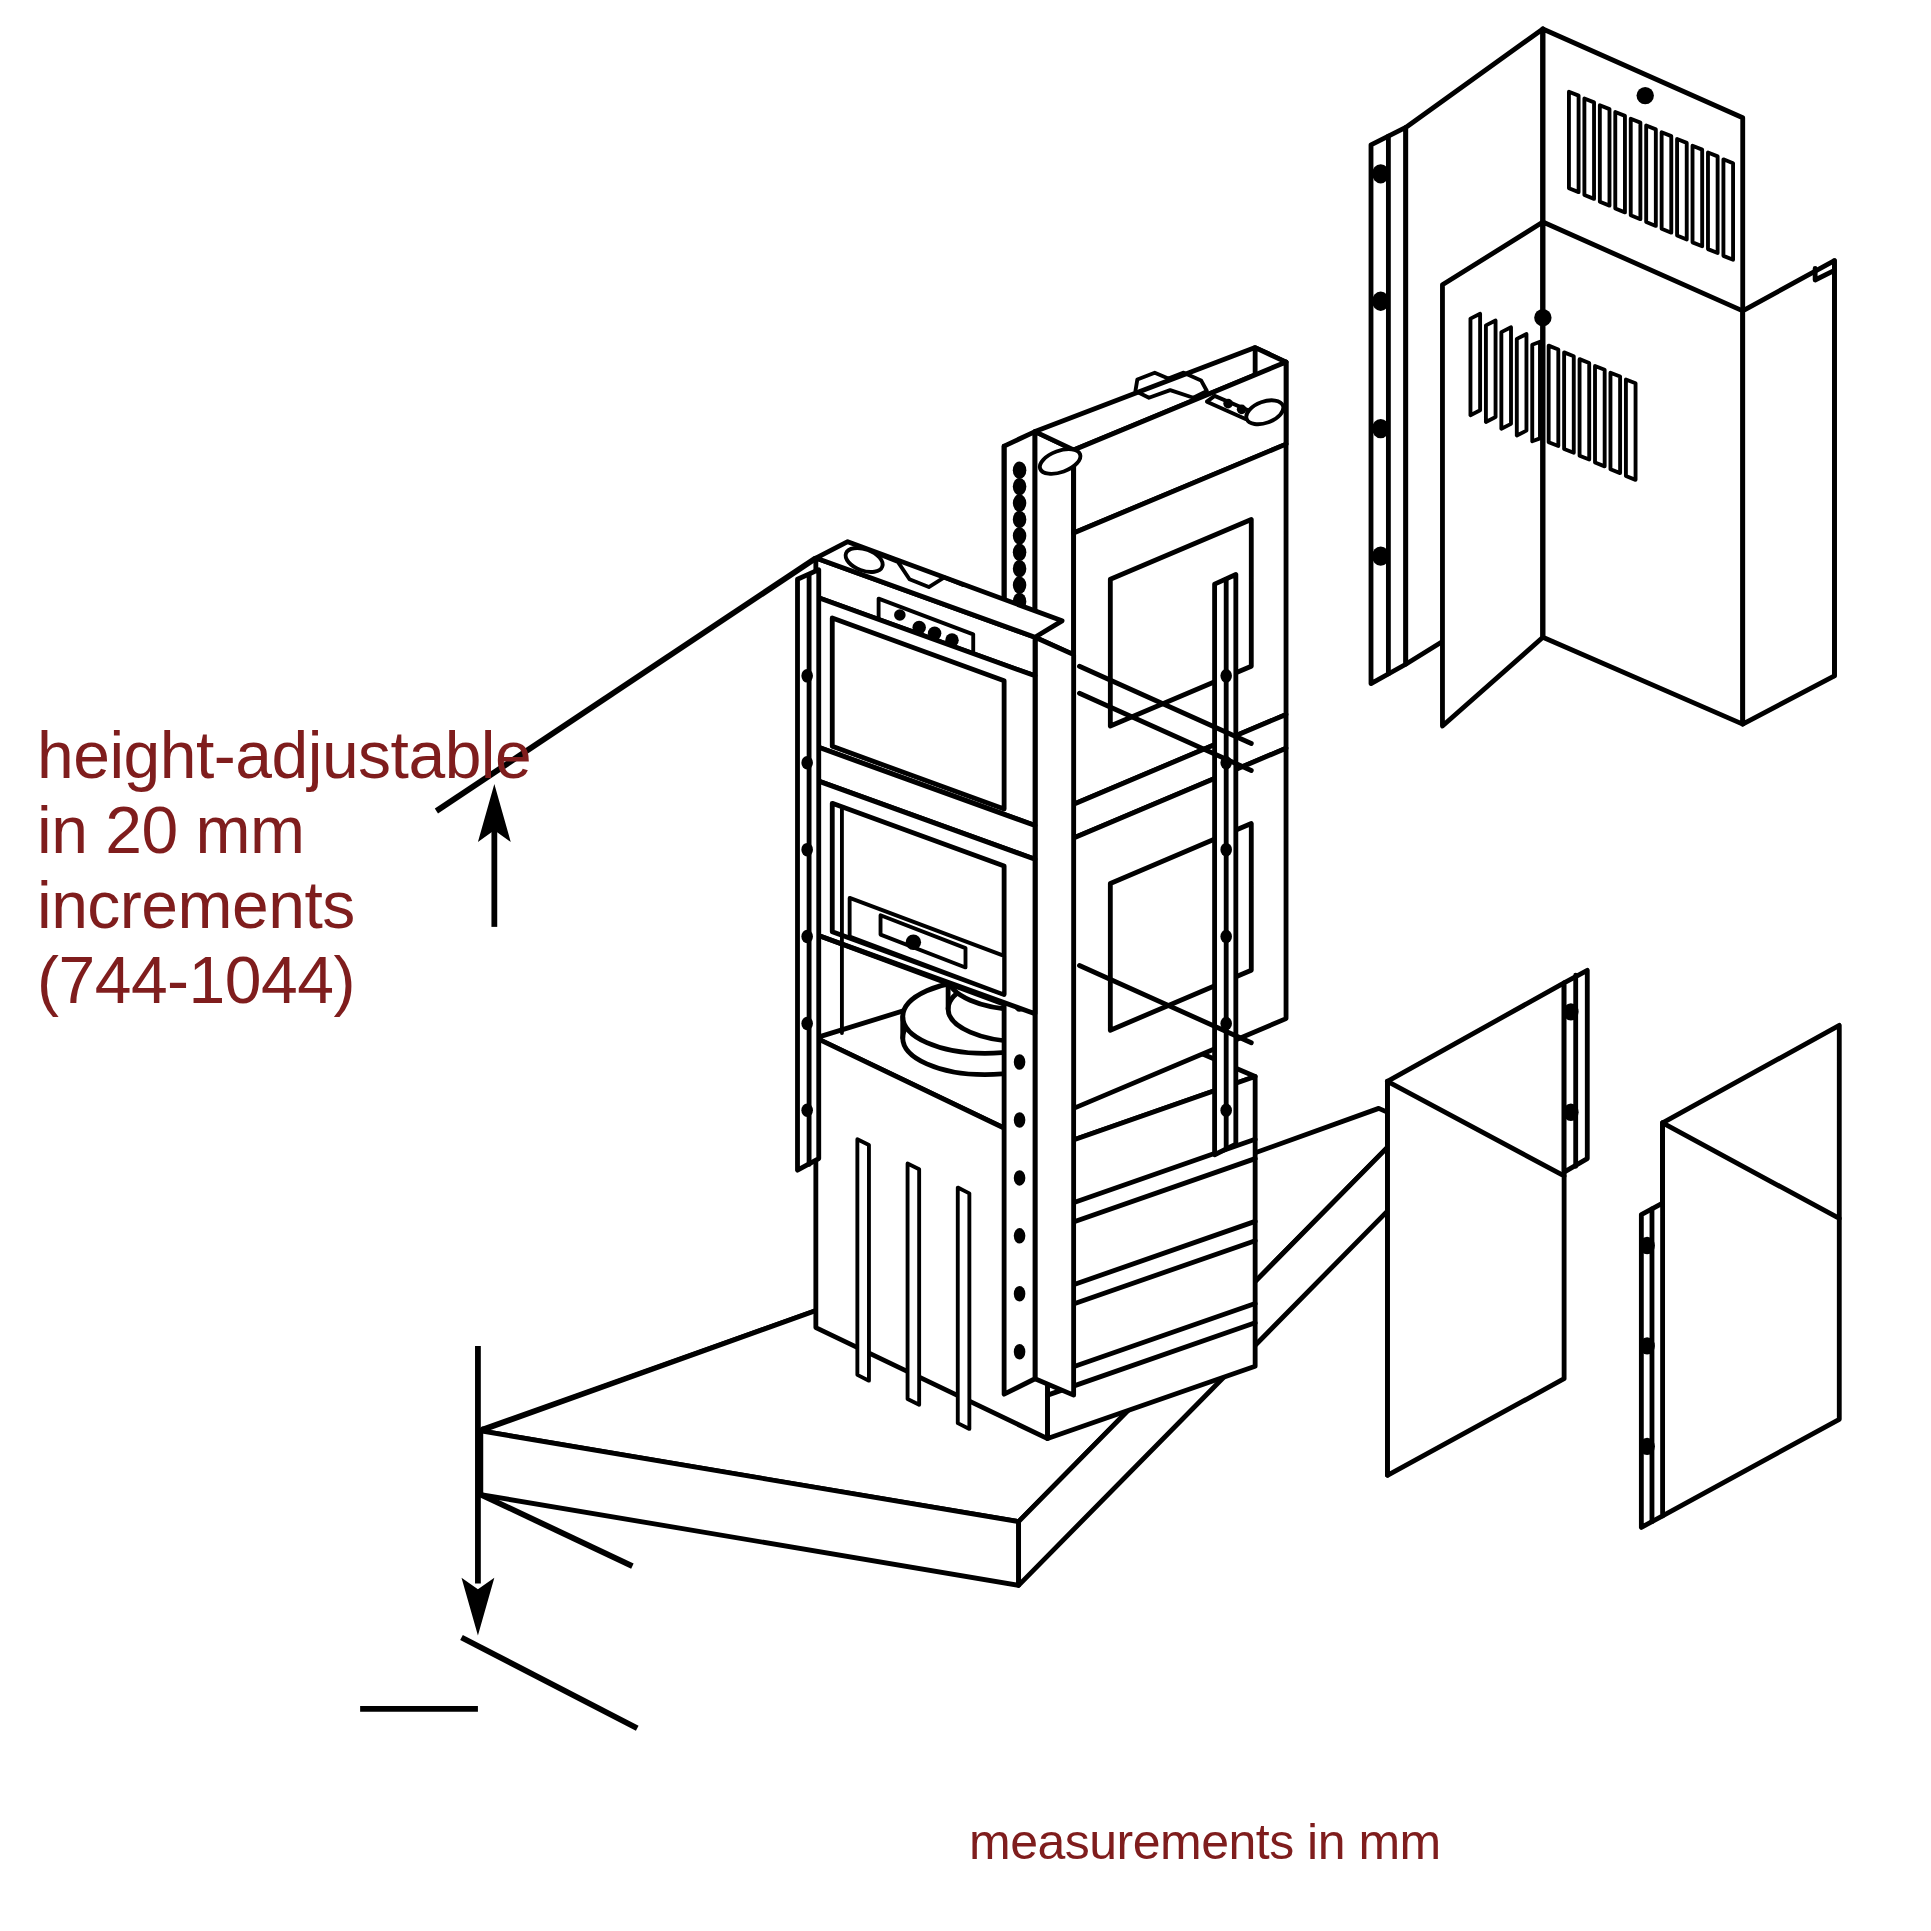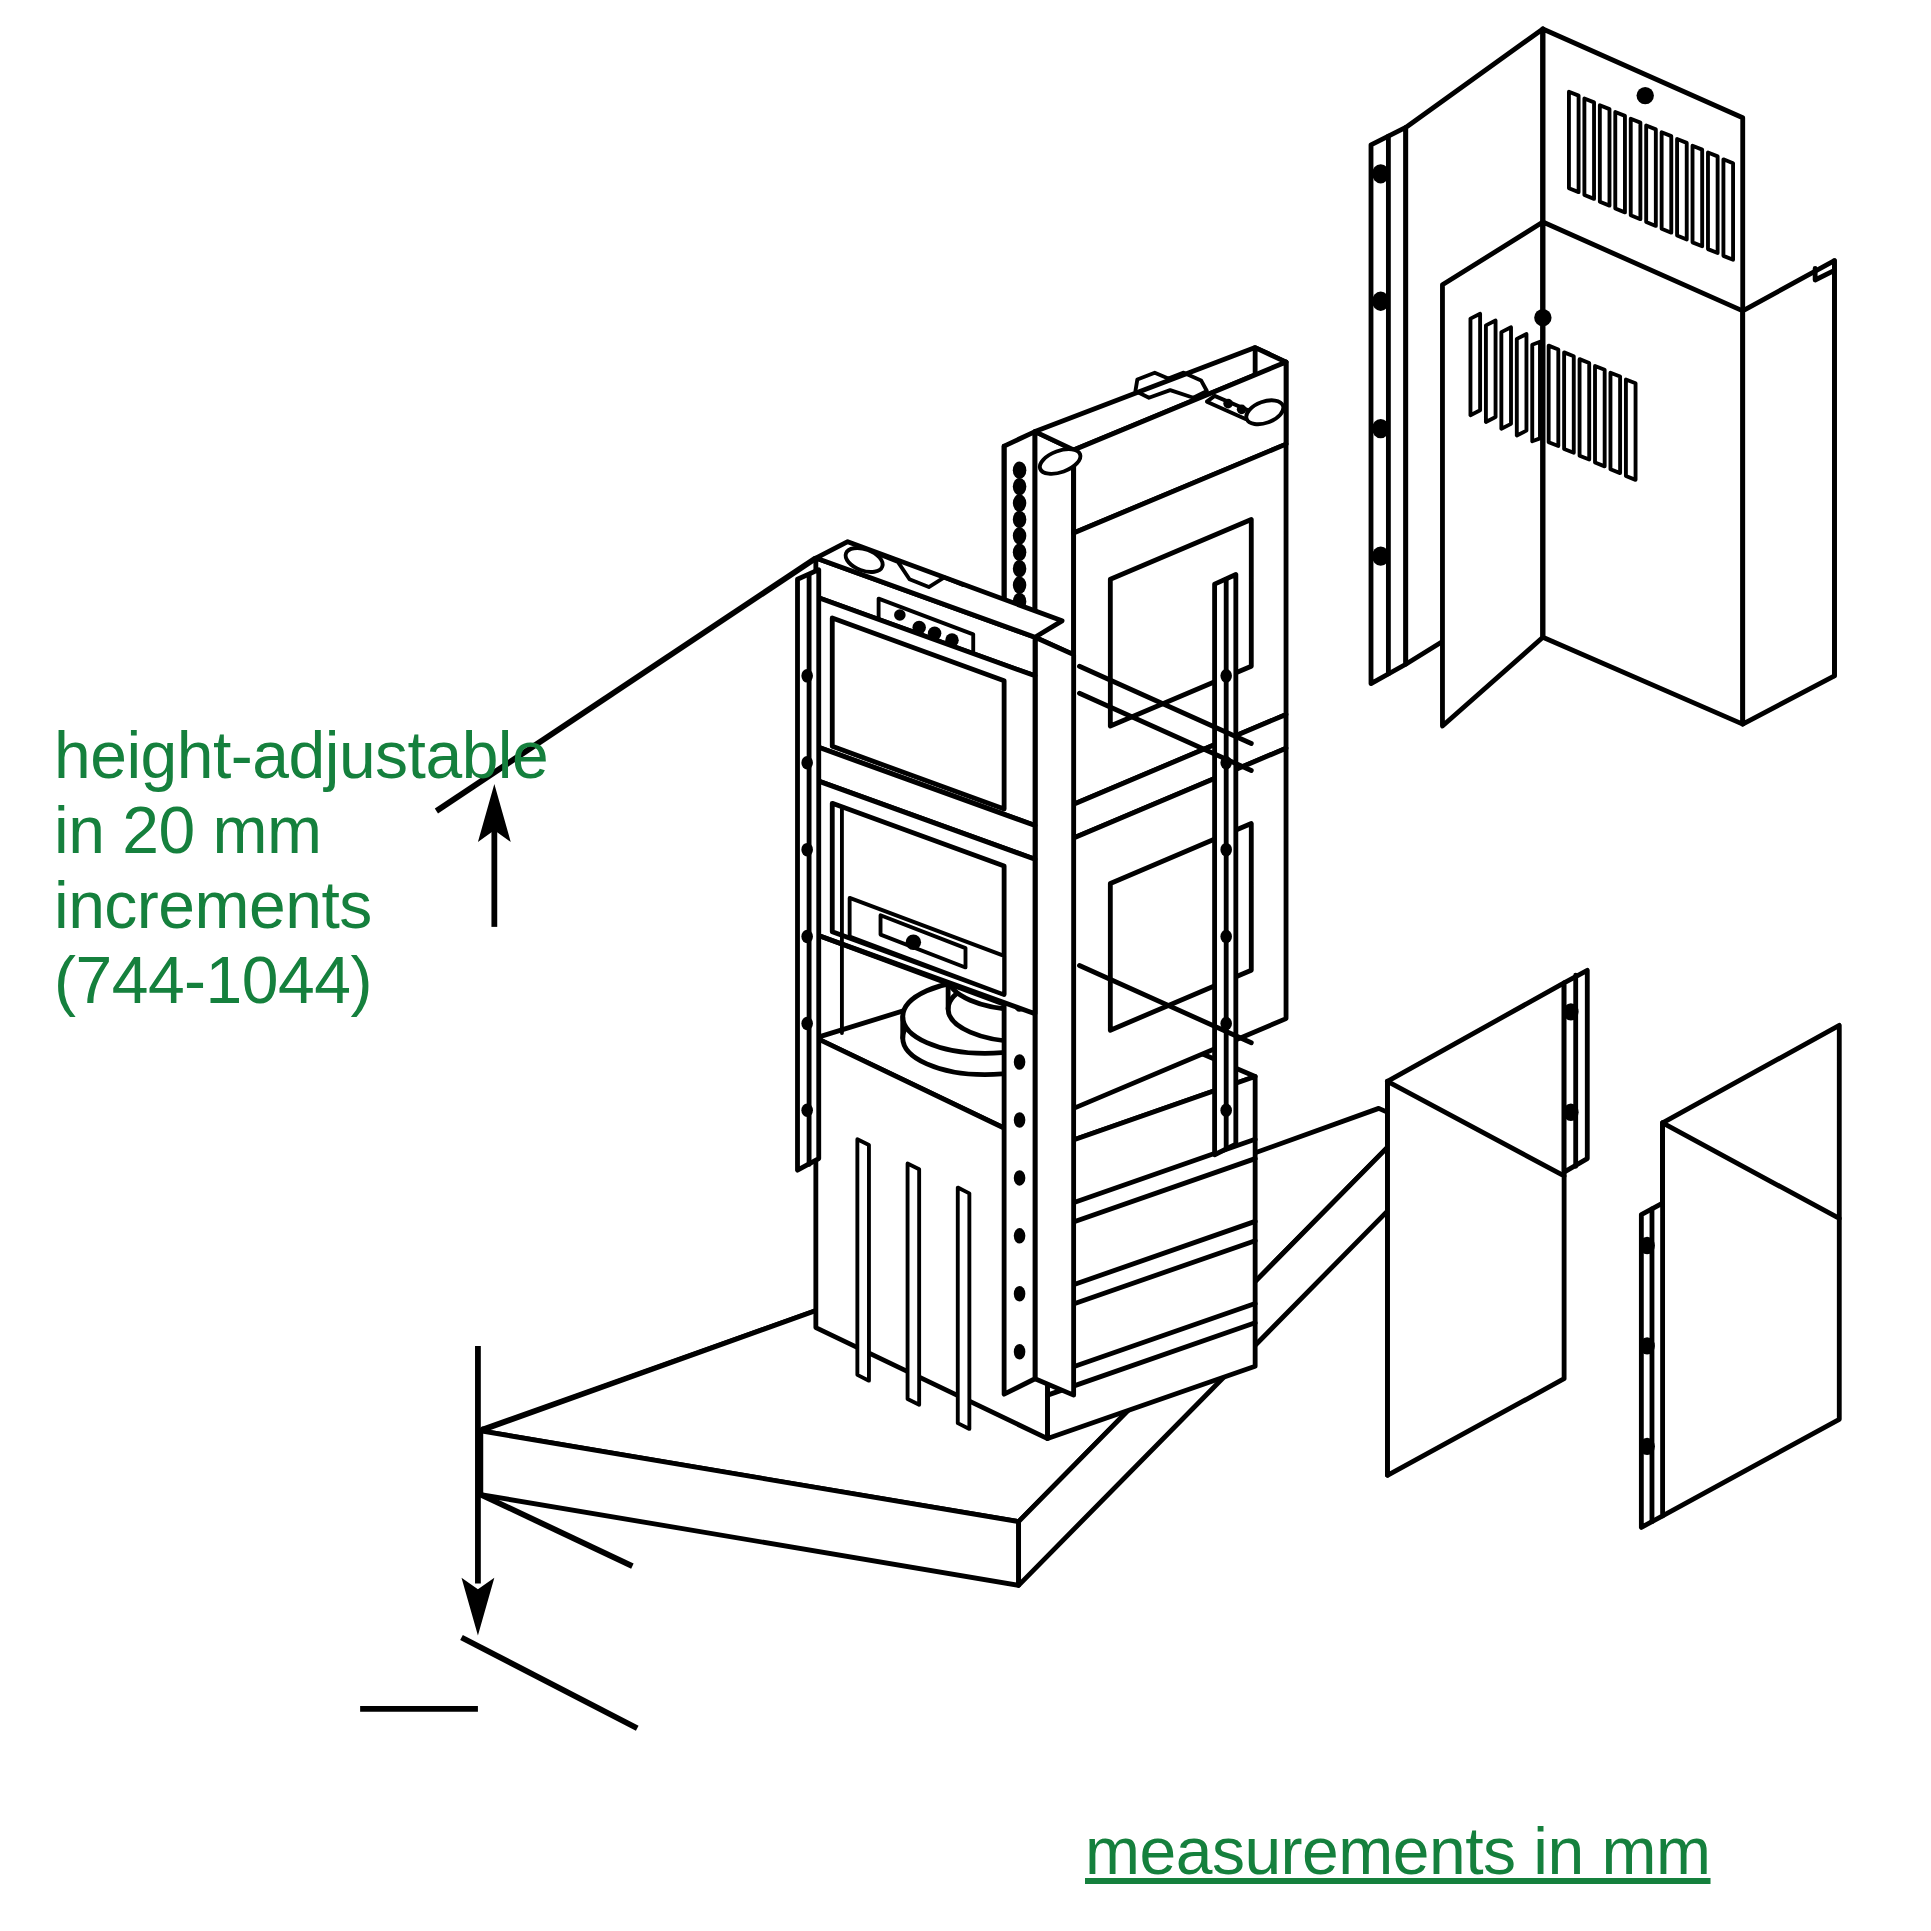--- a/index.html
+++ b/index.html
@@ -6,23 +6,23 @@
   body{width:1931px;height:1931px;overflow:hidden;font-family:"Liberation Sans",sans-serif;color:#000;}
   #root{position:relative;width:1931px;height:1931px;background:#fff;}
   svg.dwg{position:absolute;left:0;top:0;width:1931px;height:1931px;display:block;}
   .ln{fill:none;stroke:#000;stroke-width:5;stroke-linecap:round;stroke-linejoin:round;}
   .ln-t{fill:none;stroke:#000;stroke-width:4;stroke-linecap:round;stroke-linejoin:round;}
   .fillw{fill:#ffffff;stroke:#000;stroke-width:5;stroke-linejoin:round;stroke-linecap:round;}
   .fillw-t{fill:#ffffff;stroke:#000;stroke-width:4;stroke-linejoin:round;stroke-linecap:round;}
   .solid{fill:#000;stroke:none;}
   .dimln{fill:none;stroke:#000;stroke-width:6;stroke-linecap:butt;}
   .arrowhead{fill:#000;stroke:none;}
-  .note{position:absolute;font-family:"Liberation Sans",sans-serif;color:#15803d;white-space:pre;margin-left:17px;}
+  .note{position:absolute;font-family:"Liberation Sans",sans-serif;color:#7f1d1d;white-space:pre;}
   #note-height{left:37px;top:718px;font-size:66px;line-height:75px;letter-spacing:-0.5px;}
-  #note-units{left:1068px;top:1813px;font-size:66px;letter-spacing:-0.5px;text-decoration:underline;}
+  #note-units{left:969px;top:1813px;font-size:50px;letter-spacing:-0.5px;}
 </style>
 </head>
 <body>
 
 <div id="root">
 
 <svg class="dwg" viewBox="0 0 2000 2000">
 
   <g>
 

